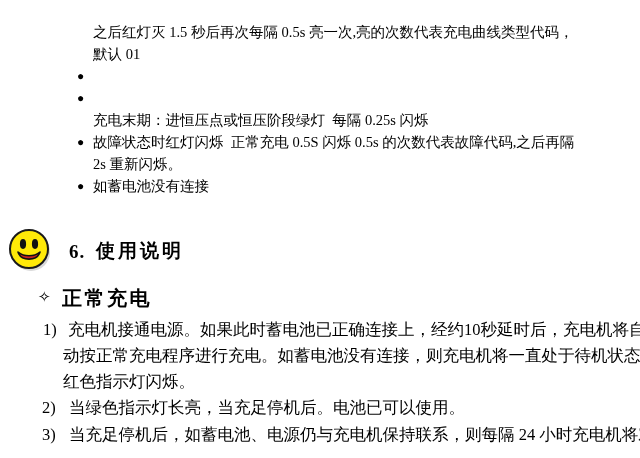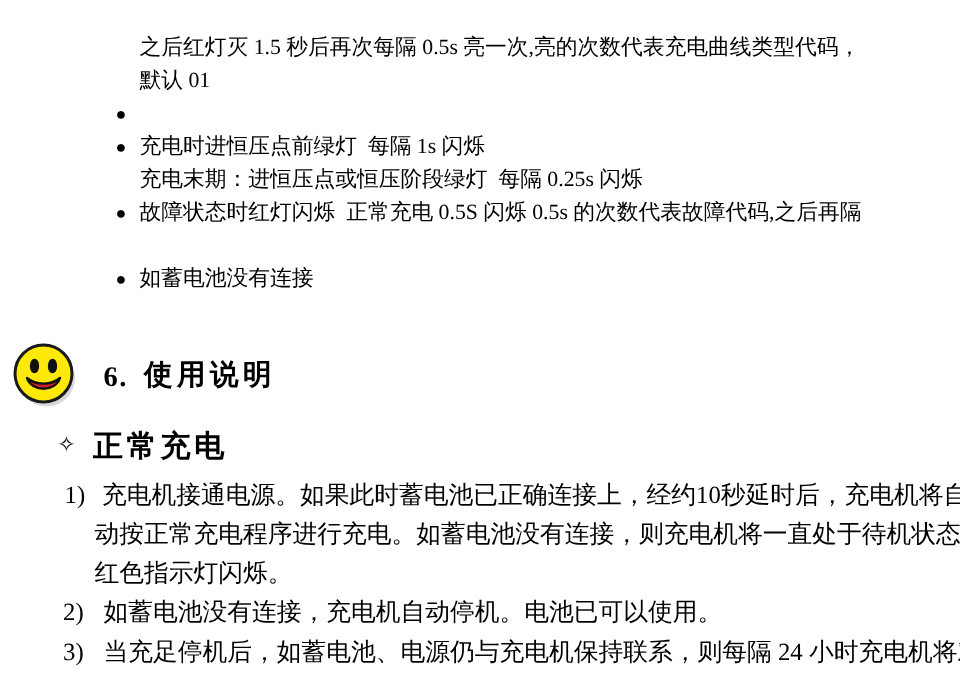--- a/index.html
+++ b/index.html
@@ -24,25 +24,25 @@
 <body>
 
 <div class="page">
 
   <span class="abs body-sm" style="left:93px;top:24px">之后红灯灭 1.5 秒后再次每隔 0.5s 亮一次,亮的次数代表充电曲线类型代码，</span>
   <span class="abs body-sm" style="left:93px;top:46px">默认 01</span>
 
   <span class="abs marker" style="left:77px;top:70px">●</span>
 
   <span class="abs marker" style="left:77px;top:92px">●</span>
-  <span class="abs body-sm" style="left:93px;top:90px">充电时进恒压点前绿灯  每隔 1s 闪烁</span>
   <span class="abs body-sm" style="left:93px;top:112px">充电末期：进恒压点或恒压阶段绿灯  每隔 0.25s 闪烁</span>
 
   <span class="abs marker" style="left:77px;top:136px">●</span>
   <span class="abs body-sm" style="left:93px;top:134px">故障状态时红灯闪烁  正常充电 0.5S 闪烁 0.5s 的次数代表故障代码,之后再隔</span>
+  <span class="abs body-sm" style="left:93px;top:156px">2s 重新闪烁。</span>
 
   <span class="abs marker" style="left:77px;top:180px">●</span>
   <span class="abs body-sm" style="left:93px;top:178px">如蓄电池没有连接</span>
 
   <svg class="smiley" viewBox="0 0 44 46" aria-hidden="true">
     <circle cx="23" cy="24" r="19" fill="#c9c9c9" opacity="0.7"></circle>
     <circle cx="21" cy="21" r="19" fill="#ffe908" stroke="#1a1a1a" stroke-width="2"></circle>
     <ellipse cx="15" cy="16" rx="3.1" ry="4.9" fill="#111111"></ellipse>
     <ellipse cx="27" cy="16" rx="3.1" ry="4.9" fill="#111111"></ellipse>
     <path d="M10 24 C13 33.5 29 33.5 32 24 C26 29 16 29 10 24 Z" fill="#cc2222" stroke="#111111" stroke-width="1.6" stroke-linejoin="round"></path>
@@ -52,18 +52,18 @@
 
   <span class="abs h2 h2-marker" style="left:38px;top:289px">✧</span>
   <span class="abs h2" style="left:62px;top:287px">正常充电</span>
 
   <span class="abs body-lg" style="left:43px;top:321px">1)</span>
   <span class="abs body-lg" style="left:68px;top:321px">充电机接通电源。如果此时蓄电池已正确连接上，经约10秒延时后，充电机将自</span>
   <span class="abs body-lg" style="left:63px;top:347px">动按正常充电程序进行充电。如蓄电池没有连接，则充电机将一直处于待机状态，</span>
   <span class="abs body-lg" style="left:63px;top:373px">红色指示灯闪烁。</span>
 
   <span class="abs body-lg" style="left:42px;top:399px">2)</span>
-  <span class="abs body-lg" style="left:69px;top:399px">如蓄电池没有连接，充电机自动停机。电池已可以使用。</span>
+  <span class="abs body-lg" style="left:69px;top:399px">当绿色指示灯长亮，当充足停机后。电池已可以使用。</span>
 
   <span class="abs body-lg" style="left:42px;top:426px">3)</span>
   <span class="abs body-lg" style="left:69px;top:426px">当充足停机后，如蓄电池、电源仍与充电机保持联系，则每隔 24 小时充电机将对</span>
 
 </div>
 
 </body></html>

